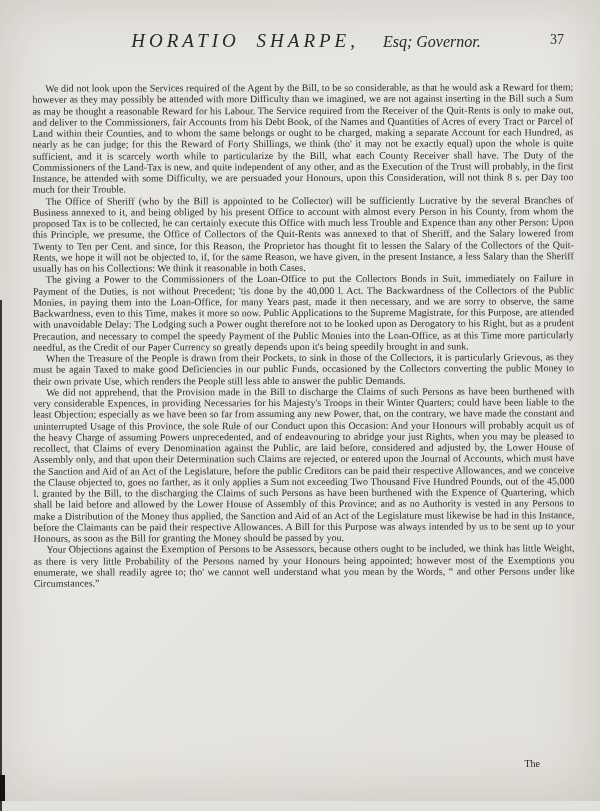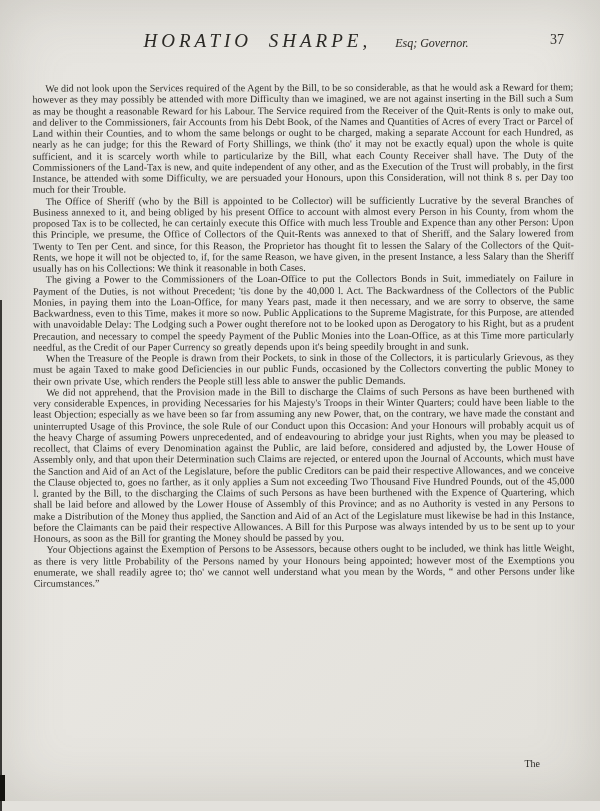--- a/index.html
+++ b/index.html
@@ -52,21 +52,21 @@
   }
   .header .title-name {
     font-style: italic;
     font-size: 19px;
     letter-spacing: 4px;
     word-spacing: 8px;
     white-space: nowrap;
   }
   .header .title-suffix {
     font-style: italic;
-    font-size: 12px;
+    font-size: 16px;
     margin-left: 24px;
     white-space: nowrap;
   }
   .header .page-number {
     position: absolute;
     right: 14px;
     top: 2px;
     font-size: 14px;
     font-style: normal;
     color: #33312c;

